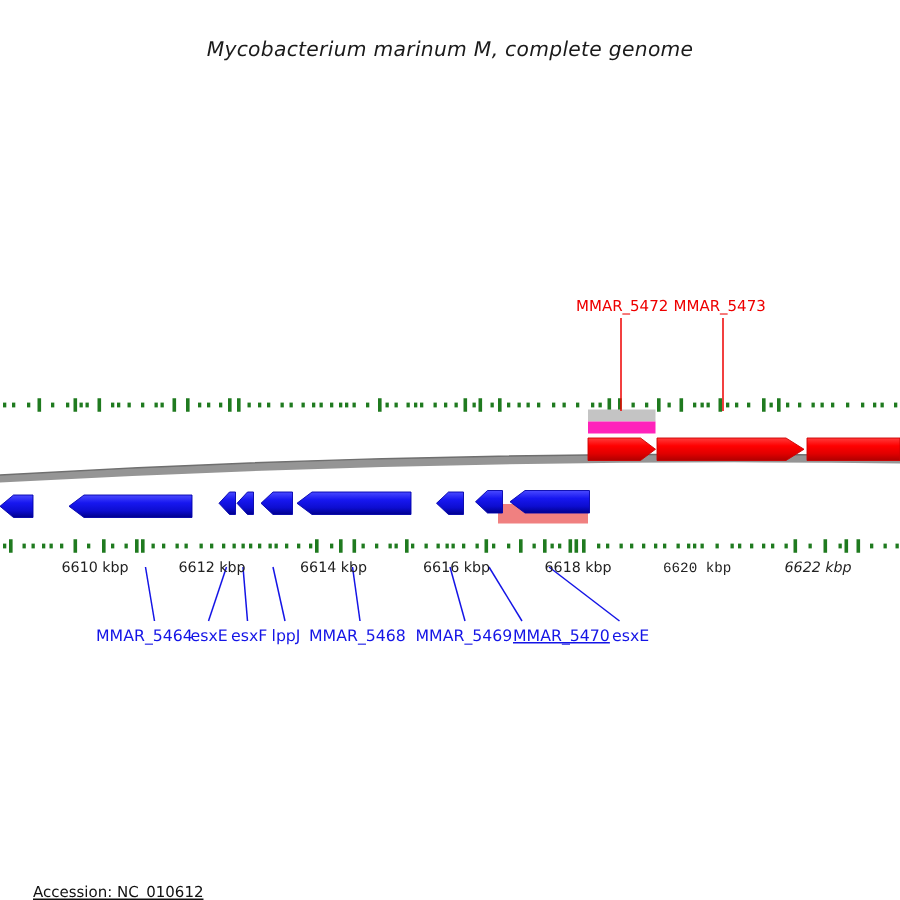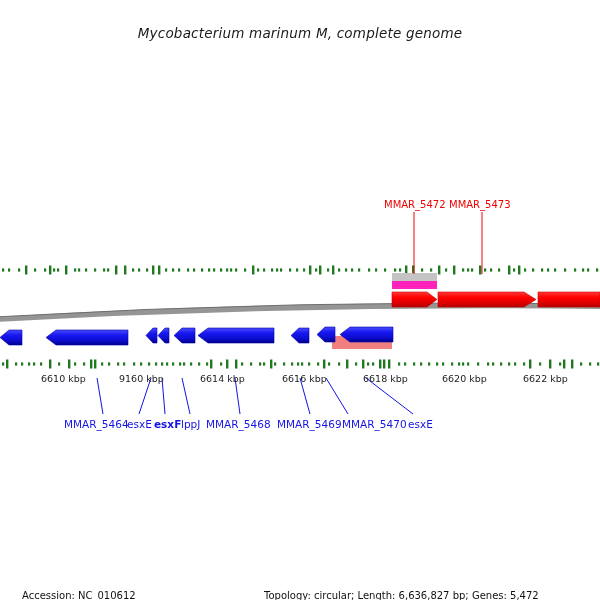--- a/index.html
+++ b/index.html
@@ -331,34 +331,33 @@
       </g>
     <g id="ruler-ticks"></g>
   </svg>
 
   <div id="top-labels">
       <div class="top-label" style="left: 384px; top: 183px;">MMAR_5472</div>
       <div class="top-label" style="left: 449px; top: 183px;">MMAR_5473</div>
     </div>
   <div id="ruler-labels">
       <div class="ruler-label" style="left: 41px; top: 357px;">6610 kbp</div>
-      <div class="ruler-label" style="left: 119px; top: 357px;">9160 kbp</div>
+      <div class="ruler-label" style="left: 119px; top: 357px;">6612 kbp</div>
       <div class="ruler-label" style="left: 200px; top: 357px;">6614 kbp</div>
       <div class="ruler-label" style="left: 282px; top: 357px;">6616 kbp</div>
       <div class="ruler-label" style="left: 363px; top: 357px;">6618 kbp</div>
-      <div class="ruler-label" style="left: 442px; top: 357px;">6620 kbp</div>
-      <div class="ruler-label" style="left: 523px; top: 357px;">6622 kbp</div>
+      <div class="ruler-label" style="left: 442px; top: 357px; font-family: Liberation Mono, monospace;">6620 kbp</div>
+      <div class="ruler-label" style="left: 523px; top: 357px; font-style: italic;">6622 kbp</div>
     </div>
   <div id="bottom-labels">
       <div class="bottom-label" style="left: 64px; top: 402px;">MMAR_5464</div>
       <div class="bottom-label" style="left: 127px; top: 402px;">esxE</div>
-      <div class="bottom-label" style="left: 154px; top: 402px; font-weight: bold;">esxF</div>
+      <div class="bottom-label" style="left: 154px; top: 402px;">esxF</div>
       <div class="bottom-label" style="left: 181px; top: 402px;">lppJ</div>
       <div class="bottom-label" style="left: 206px; top: 402px;">MMAR_5468</div>
       <div class="bottom-label" style="left: 277px; top: 402px;">MMAR_5469</div>
-      <div class="bottom-label" style="left: 342px; top: 402px;">MMAR_5470</div>
+      <div class="bottom-label" style="left: 342px; top: 402px; text-decoration: underline;">MMAR_5470</div>
       <div class="bottom-label" style="left: 408px; top: 402px;">esxE</div>
     </div>
 
   <div class="footer left">Accession: NC_010612</div>
-  <div class="footer right">Topology: circular; Length: 6,636,827 bp; Genes: 5,472</div>
 
 </div>
 
 </body></html>

